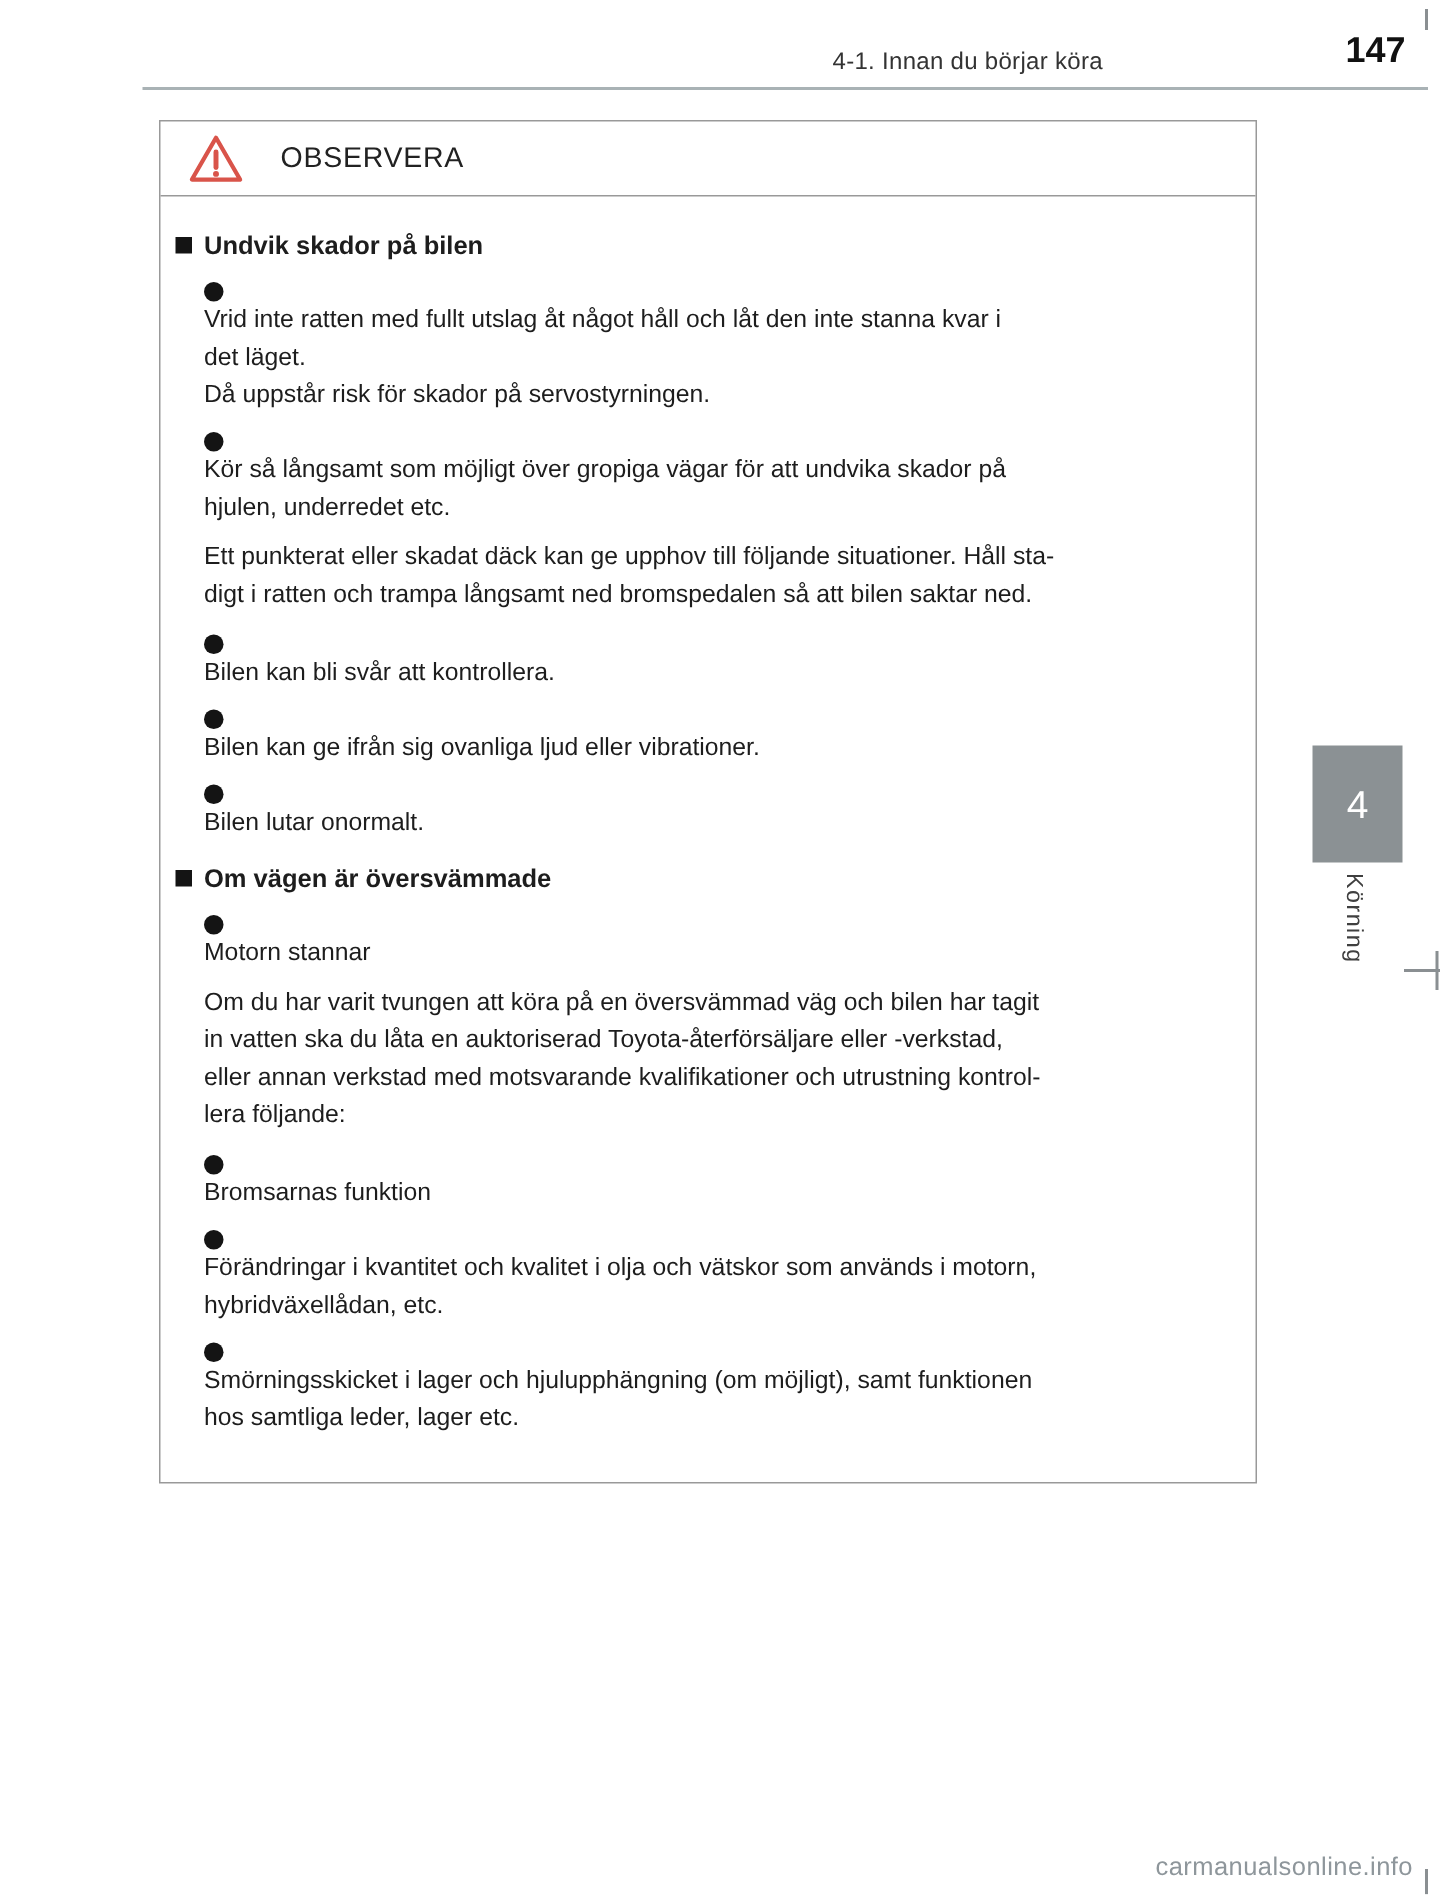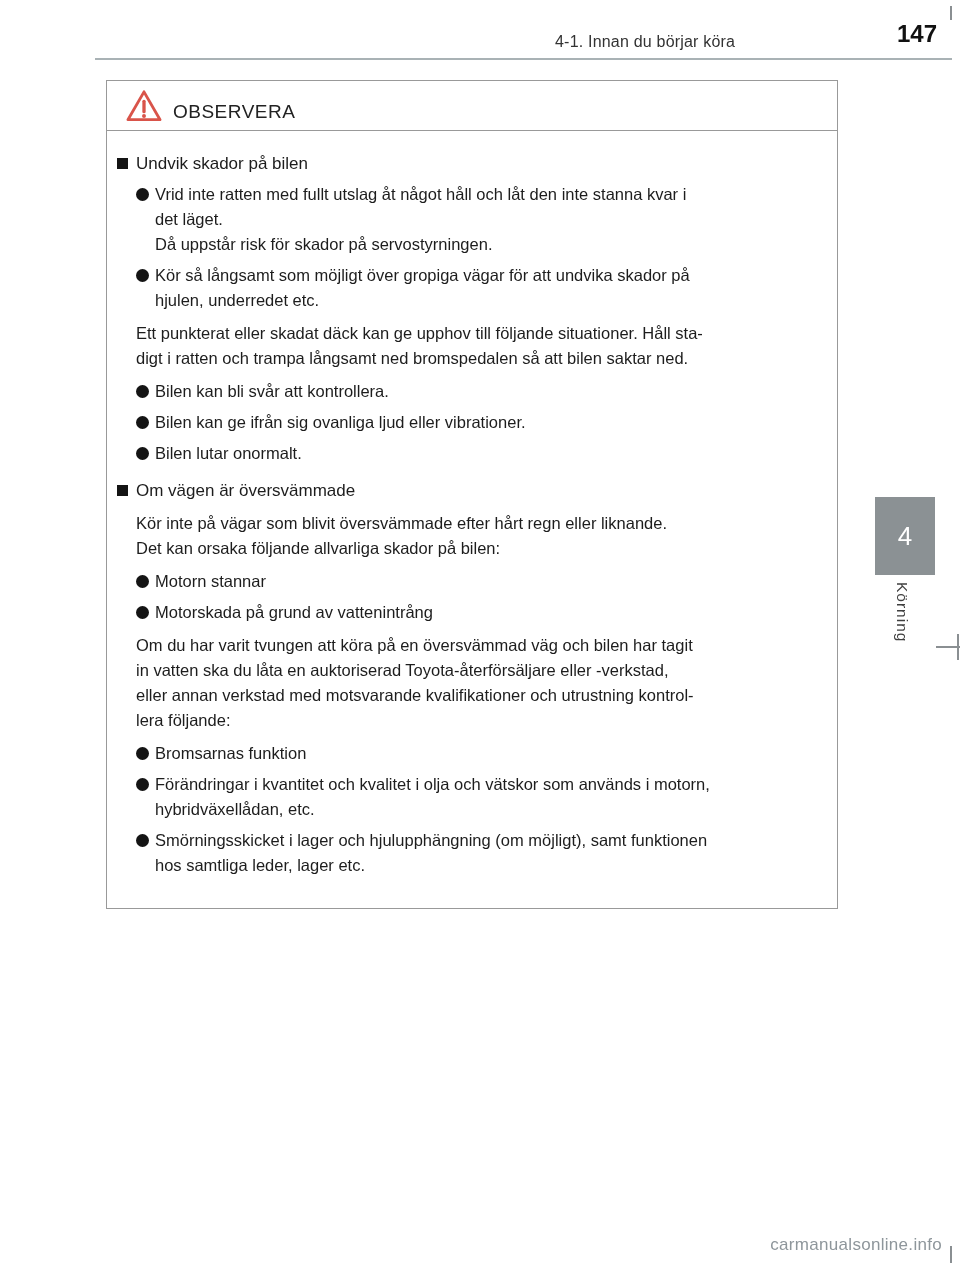--- a/index.html
+++ b/index.html
@@ -44,54 +44,55 @@
   
   .notice-box {
     position:absolute;
     top:80px; left:106px;
     width:732px;
     border:1px solid #999;
     background:#fff;
   }
   .notice-header {
     display:flex;
-    align-items:flex-end;
-    gap:10px;
+    align-items:center;
+    gap:24px;
     padding:8px 18px 7px 18px;
     border-bottom:1px solid #999;
   }
   .notice-title {
     font-size:19px;
     color:#222;
     letter-spacing:0.5px;
   }
   .warning-icon { flex:none; display:block; }
 
   .notice-content {
     padding:8px 14px 24px 10px;
     font-size:16.5px;
     line-height:25px;
     color:#1d1d1d;
   }
   .section { margin-bottom:2px; }
   .section-heading {
     display:flex;
     margin:12px 0 6px 0;
-    font-weight:normal;
+    font-weight:bold;
     font-size:17px;
   }
   .marker-square {
     flex:none;
     width:11px; height:11px;
     background:#141414;
     margin:7px 8px 0 0;
   }
   .bullet-item {
     display:flex;
     margin:6px 0 6px 19px;
+    flex-direction:column;
   }
   .marker-circle {
     flex:none;
     width:13px; height:13px;
     border-radius:50%;
     background:#141414;
     margin:6px 6px 0 0;
   }
   .bullet-text, .paragraph { white-space:pre-line; }
   .paragraph { margin:8px 0 8px 19px; }
@@ -186,29 +187,23 @@
           <div class="bullet-item">
             <span class="marker-circle"></span>
             <span class="bullet-text">Bilen lutar onormalt.</span>
           </div>
         </div>
         <div class="section">
           <div class="section-heading">
             <span class="marker-square"></span>
             <span class="heading-text">Om vägen är översvämmade</span>
           </div>
-          <div class="paragraph">Kör inte på vägar som blivit översvämmade efter hårt regn eller liknande.
-Det kan orsaka följande allvarliga skador på bilen:</div>
           <div class="bullet-item">
             <span class="marker-circle"></span>
             <span class="bullet-text">Motorn stannar</span>
-          </div>
-          <div class="bullet-item">
-            <span class="marker-circle"></span>
-            <span class="bullet-text">Motorskada på grund av vattenintrång</span>
           </div>
           <div class="paragraph">Om du har varit tvungen att köra på en översvämmad väg och bilen har tagit
 in vatten ska du låta en auktoriserad Toyota-återförsäljare eller -verkstad,
 eller annan verkstad med motsvarande kvalifikationer och utrustning kontrol-
 lera följande:</div>
           <div class="bullet-item">
             <span class="marker-circle"></span>
             <span class="bullet-text">Bromsarnas funktion</span>
           </div>
           <div class="bullet-item">

